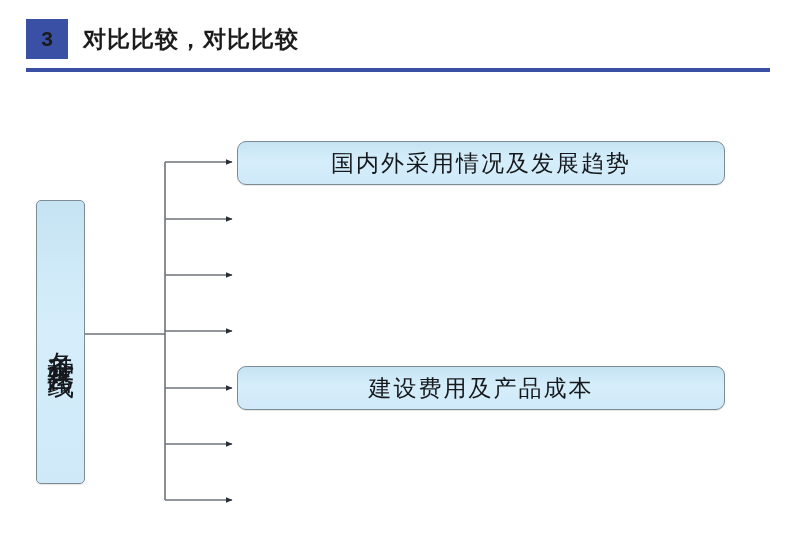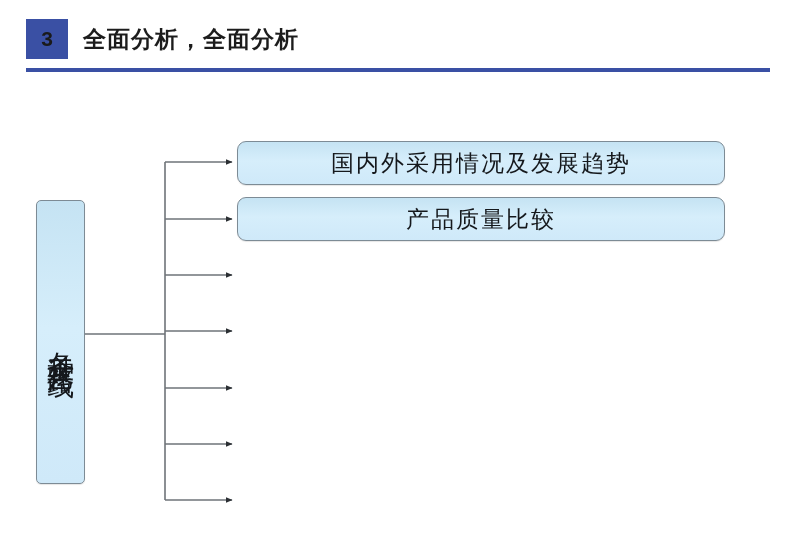--- a/index.html
+++ b/index.html
@@ -125,21 +125,21 @@
     color: #15181c;
     white-space: nowrap;
     line-height: 1;
   }
 </style>
 </head>
 <body>
 
 <div class="header">
   <div class="badge">3</div>
-  <div class="title">全面分析，全面分析</div>
+  <div class="title">对比比较，对比比较</div>
   <div class="rule"></div>
 </div>
 
 <div class="diagram">
 
   <svg class="connectors" viewBox="0 0 792 555">
     <defs>
       <marker id="arw" markerWidth="7" markerHeight="7" refX="6.4" refY="3" orient="auto" markerUnits="userSpaceOnUse">
         <path d="M0,0 L7,3 L0,6 z" fill="#2b2f33"></path>
       </marker>
@@ -160,17 +160,17 @@
     </g>
   </svg>
 
   <div class="node node-root">
     <span class="root-text">各种工艺路线</span>
   </div>
 
   <div class="node node-leaf" style="top:141px">
     <span class="leaf-text">国内外采用情况及发展趋势</span>
   </div>
-  <div class="node node-leaf" style="top:197px">
-    <span class="leaf-text">产品质量比较</span>
+  <div class="node node-leaf" style="top:366px">
+    <span class="leaf-text">建设费用及产品成本</span>
   </div>
 
 </div>
 
 </body></html>

